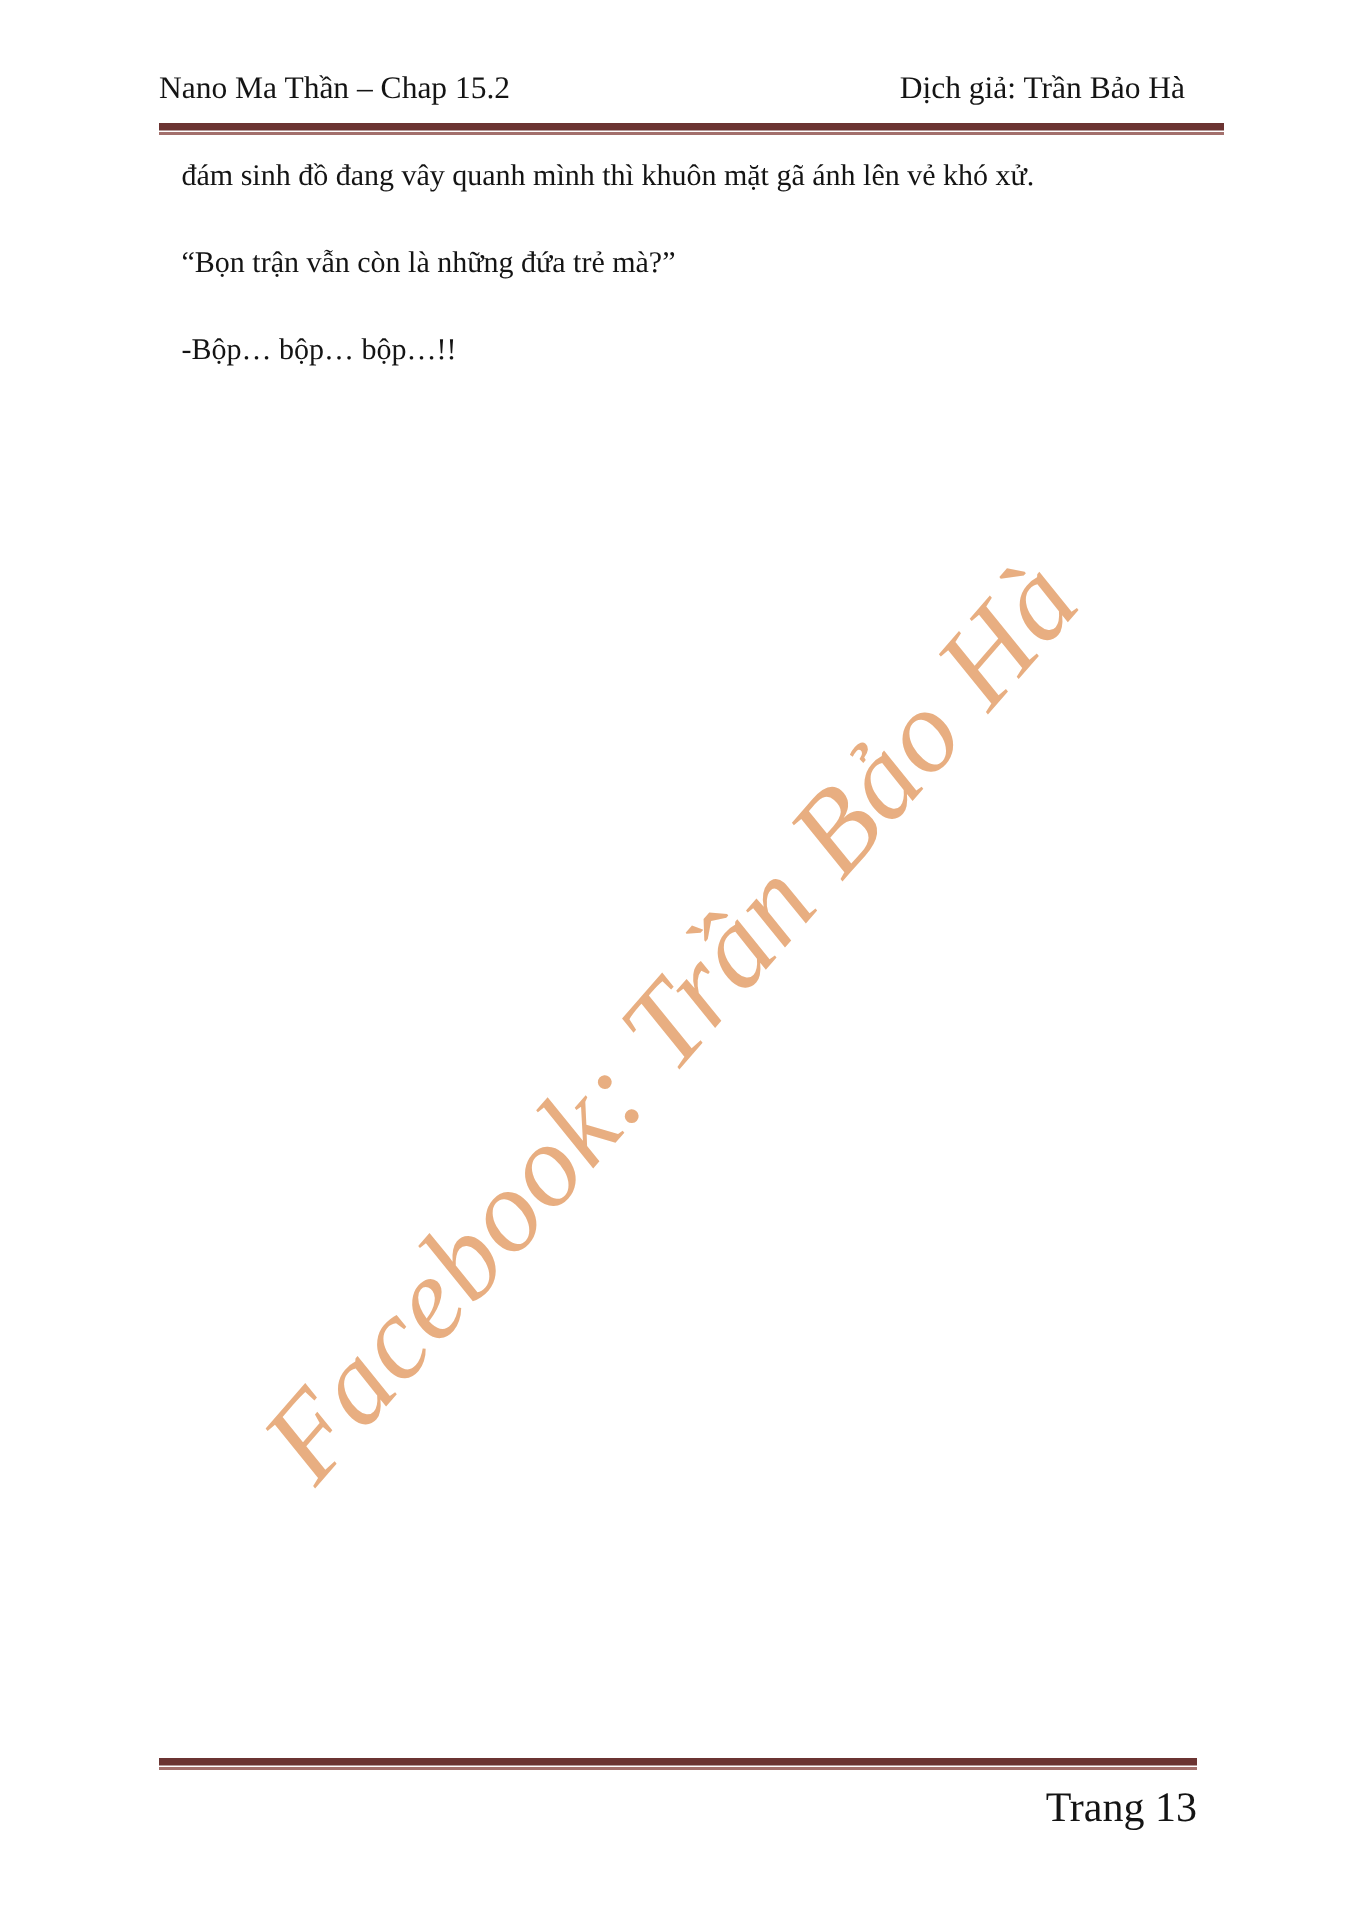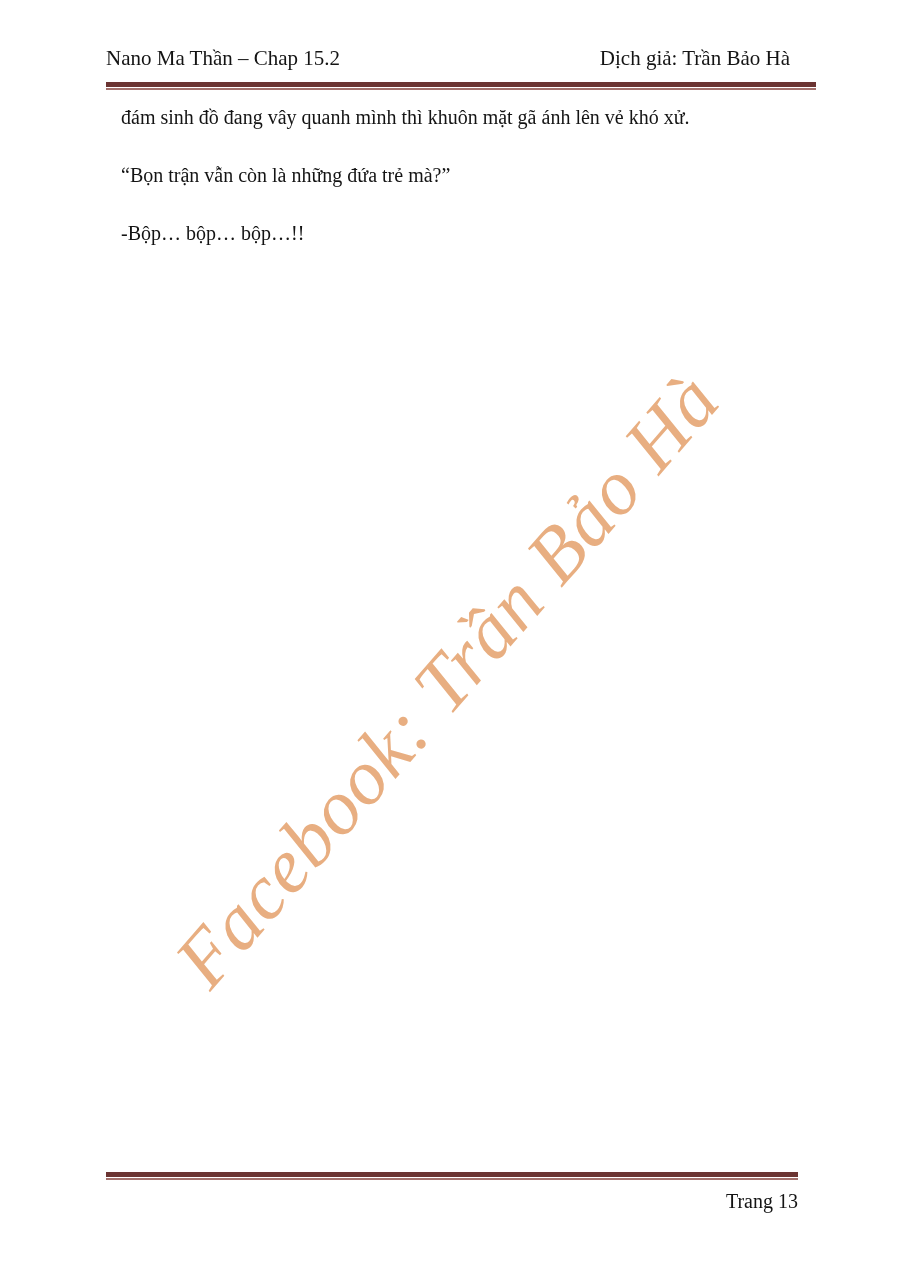--- a/index.html
+++ b/index.html
@@ -43,21 +43,21 @@
   .body-text {
     position:absolute; left:106px; top:92px; width:692px;
     font-size:20px; line-height:51px;
     text-align:justify; text-justify:inter-word;
     color:#141414; z-index:2;margin-left:15px;
   }
   .body-text p { margin:0 0 7px 0; }
 
   .footer-label {
     position:absolute; left:106px; top:1190px; width:692px;
-    text-align:right; font-size:20px; color:#141414; z-index:2;
+    text-align:right; font-size:28px; color:#141414; z-index:2;
   }
 </style>
 </head>
 <body>
 
 <div class="page">
 
   <div class="watermark" style="color: rgb(217, 122, 46);">Facebook: Trần Bảo Hà</div>
 
   <div class="header">

